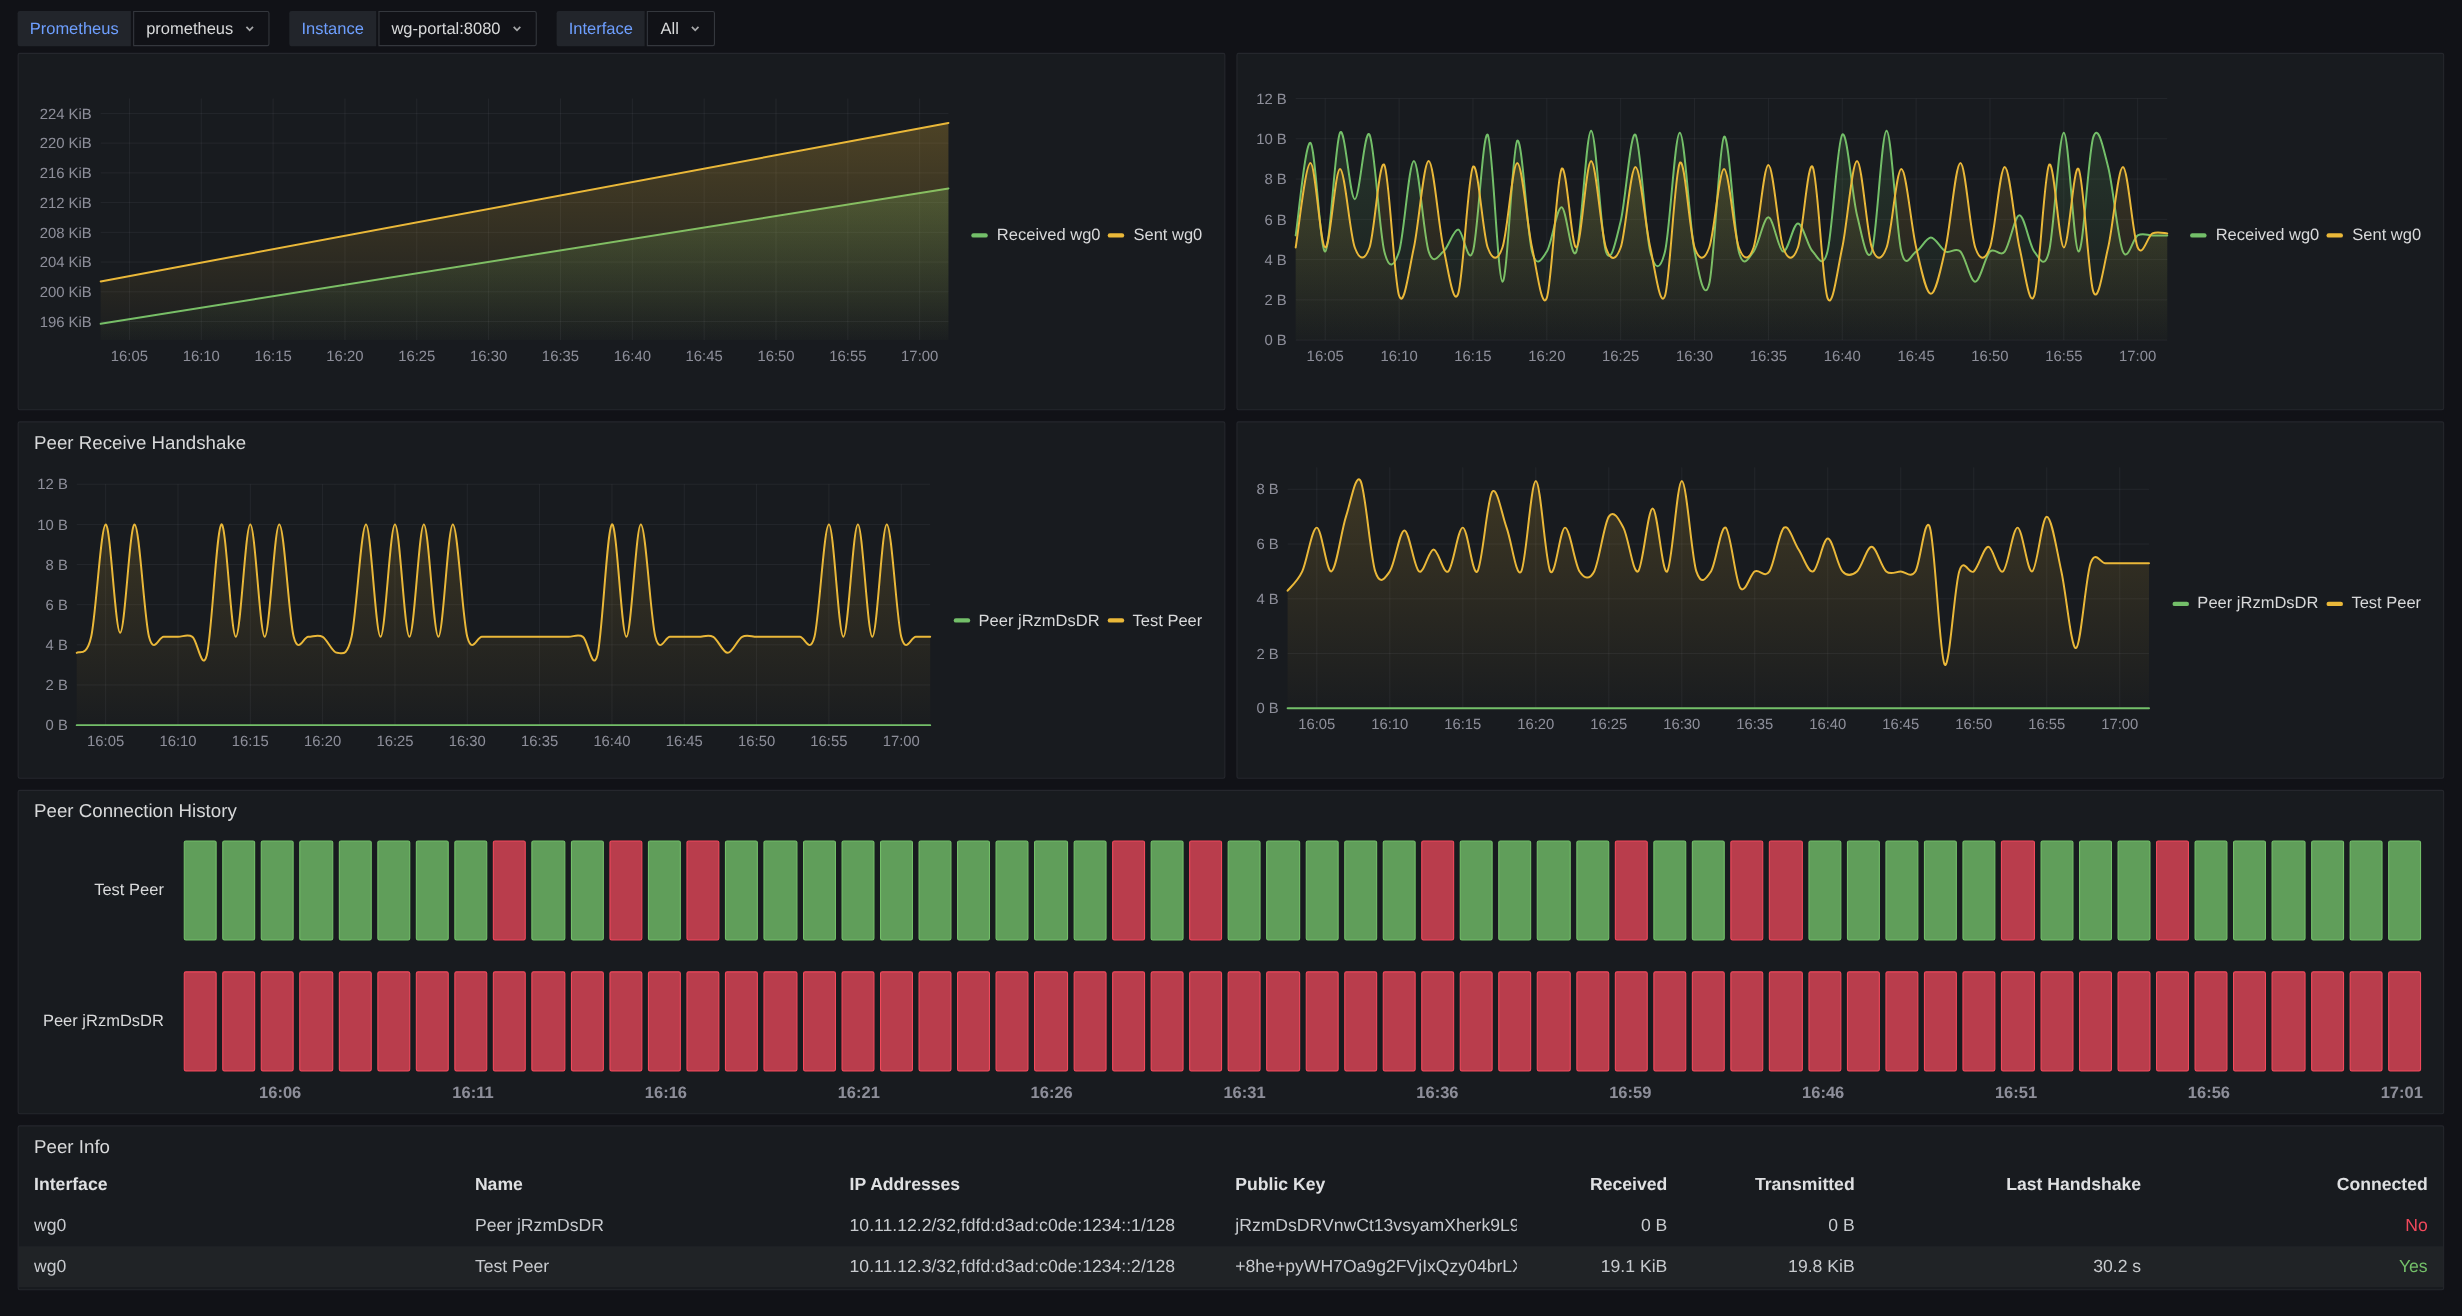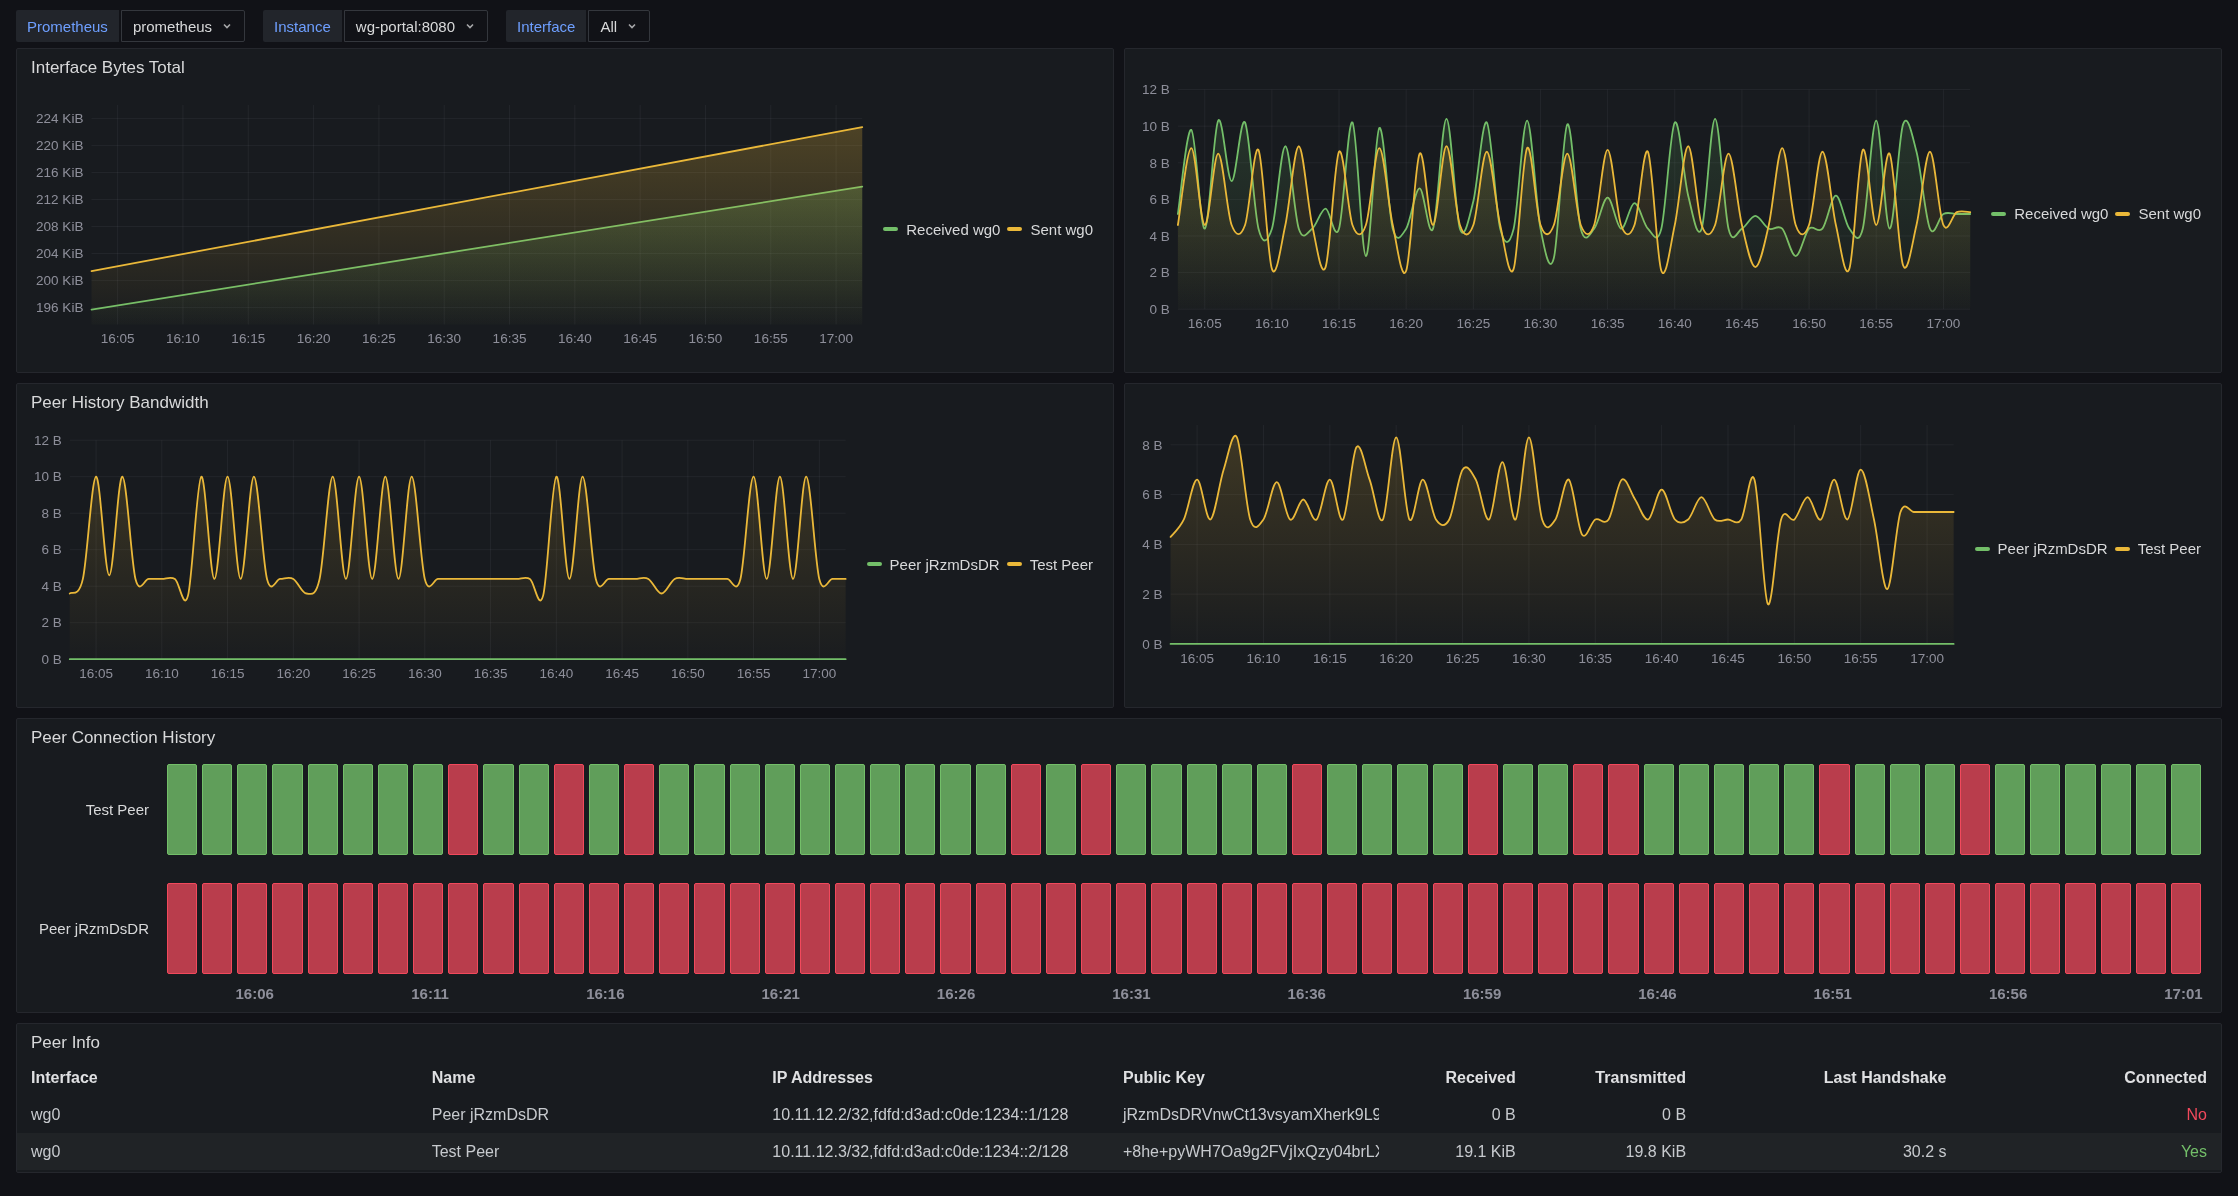--- a/index.html
+++ b/index.html
@@ -97,21 +97,20 @@
       <svg class="chev" viewBox="0 0 12 12">
           <polyline points="3,4.5 6,7.5 9,4.5" fill="none" stroke="#d8d9da" stroke-width="1.6"></polyline>
         </svg>
     </button>
   </div>
 </div>
 
 <div class="dashboard">
 
   <section class="panel">
-    <h2 class="panel-title">Interface Bytes Total</h2>
     <div class="chart-wrap">
       <svg viewBox="0 0 940.78125 285.609375">
           <defs>
             <linearGradient id="bytes_total-grad-0" x1="0" y1="0" x2="0" y2="1">
               <stop offset="0%" stop-color="#73BF69" stop-opacity="0.25"></stop>
               <stop offset="100%" stop-color="#73BF69" stop-opacity="0.01"></stop>
             </linearGradient>
             <linearGradient id="bytes_total-grad-1" x1="0" y1="0" x2="0" y2="1">
               <stop offset="0%" stop-color="#EAB839" stop-opacity="0.25"></stop>
               <stop offset="100%" stop-color="#EAB839" stop-opacity="0.01"></stop>
@@ -238,21 +237,21 @@
           </div>
           <div class="legend-item">
             <span class="legend-swatch" style="background: rgb(234, 184, 57);"></span>
             <span>Sent wg0</span>
           </div>
         </div>
     </div>
   </section>
 
   <section class="panel">
-    <h2 class="panel-title">Peer History Bandwidth</h2>
+    <h2 class="panel-title">Peer Receive Handshake</h2>
     <div class="chart-wrap">
       <svg viewBox="0 0 924.984375 285.609375">
           <defs>
             <linearGradient id="peer_rx-grad-0" x1="0" y1="0" x2="0" y2="1">
               <stop offset="0%" stop-color="#73BF69" stop-opacity="0.14"></stop>
               <stop offset="100%" stop-color="#73BF69" stop-opacity="0.01"></stop>
             </linearGradient>
             <linearGradient id="peer_rx-grad-1" x1="0" y1="0" x2="0" y2="1">
               <stop offset="0%" stop-color="#EAB839" stop-opacity="0.16"></stop>
               <stop offset="100%" stop-color="#EAB839" stop-opacity="0.01"></stop>

